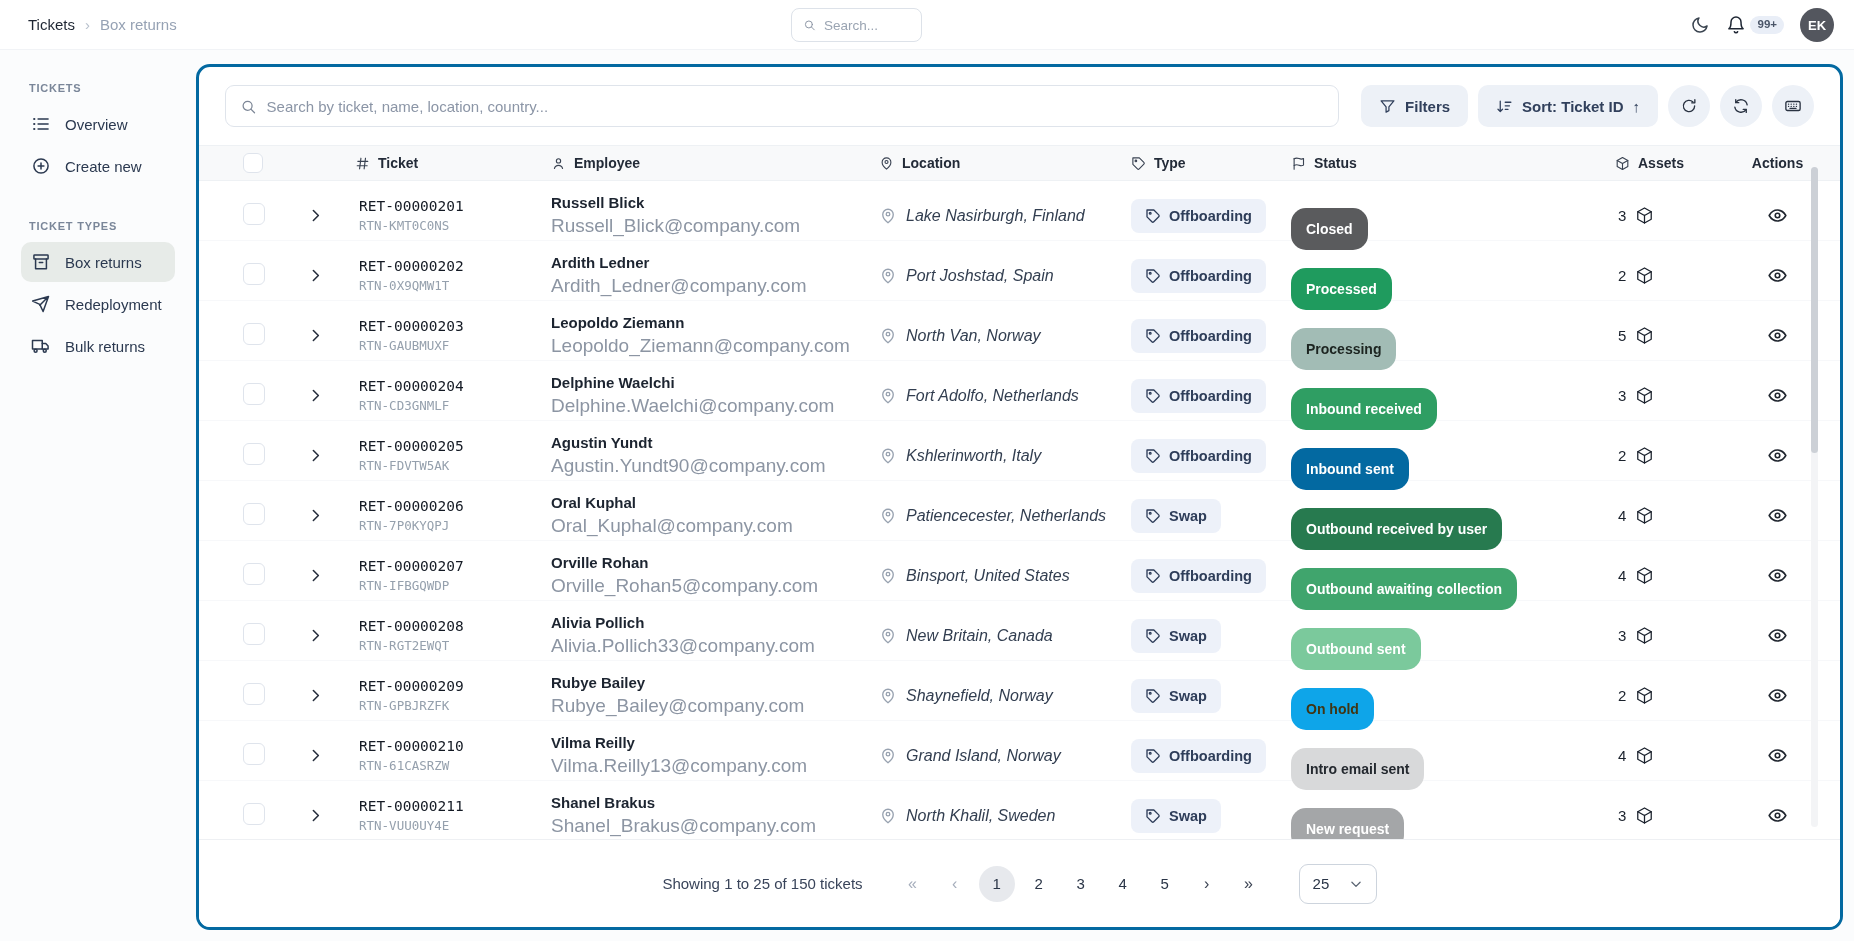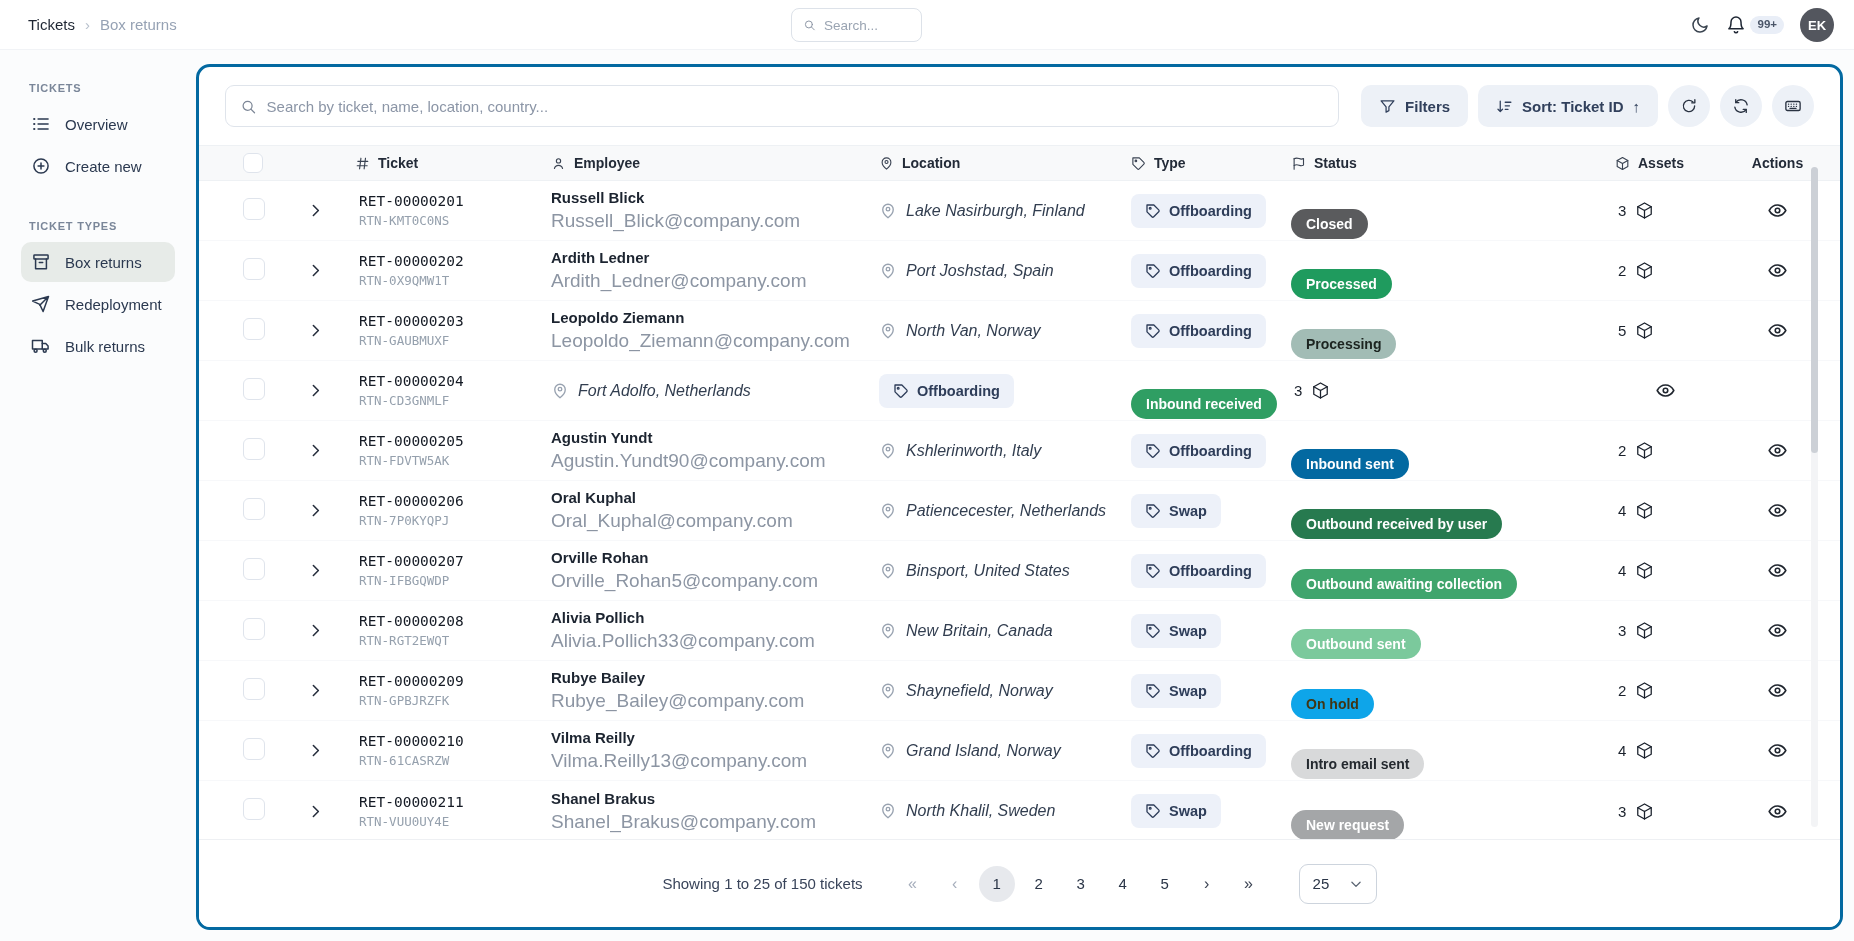--- a/index.html
+++ b/index.html
@@ -117,21 +117,21 @@
   .ename { font-size: 15px; font-weight: 600; color: #1c2430; }
   .eemail { font-size: 19px; color: #8c95a3; margin-top: 4px; }
   .c-loc { display: flex; align-items: center; gap: 9px; font-size: 16px; color: #323e50; font-style: italic; }
   .c-loc .icn { width: 18px; height: 18px; color: #98a2b0; flex: none; }
   .type-pill {
     display: inline-flex; align-items: center; gap: 8px; height: 34px; padding: 0 14px;
     background: #edf1f9; border-radius: 8px; font-size: 14.5px; font-weight: 700; color: #2e3d59;
   }
   .type-pill .icn { width: 16px; height: 16px; stroke-width: 2; }
   .status-pill {
-    display: inline-flex; align-items: center; height: 30px; padding: 0 15px;
+    display: inline-flex; align-items: center; height: 42px; padding: 0 15px;
     border-radius: 15px; font-size: 14px; font-weight: 600; white-space: nowrap; margin-top: 27px;
   }
   .c-assets { display: flex; align-items: center; gap: 9px; padding-left: 3px; }
   .acount { font-size: 15px; font-weight: 500; color: #1a212c; }
   .c-assets .icn { width: 19px; height: 19px; color: #1a212c; stroke-width: 1.6; }
   .c-actions { display: flex; justify-content: center; }
   .eye { width: 21px; height: 21px; color: #20262f; cursor: pointer; }
 
   
   .vscroll-track {
@@ -479,20 +479,24 @@
   <div class="trow grid-row">
     <div><span class="checkbox"></span></div>
     <div>
           <svg class="icn chev" viewBox="0 0 24 24">
             <path d="M9 5l7 7-7 7"></path>
           </svg>
         </div>
     <div>
       <div class="tid">RET-00000204</div>
       <div class="tsub">RTN-CD3GNMLF</div>
+    </div>
+    <div>
+      <div class="ename">Delphine Waelchi</div>
+      <div class="eemail">Delphine.Waelchi@company.com</div>
     </div>
     <div class="c-loc">
       <svg class="icn" viewBox="0 0 24 24">
             <path d="M12 21s-7-5.3-7-11a7 7 0 0 1 14 0c0 5.7-7 11-7 11z"></path>
             <circle cx="12" cy="9.5" r="2.4"></circle>
           </svg>
       <span>Fort Adolfo, Netherlands</span>
     </div>
     <div>
       <span class="type-pill">

